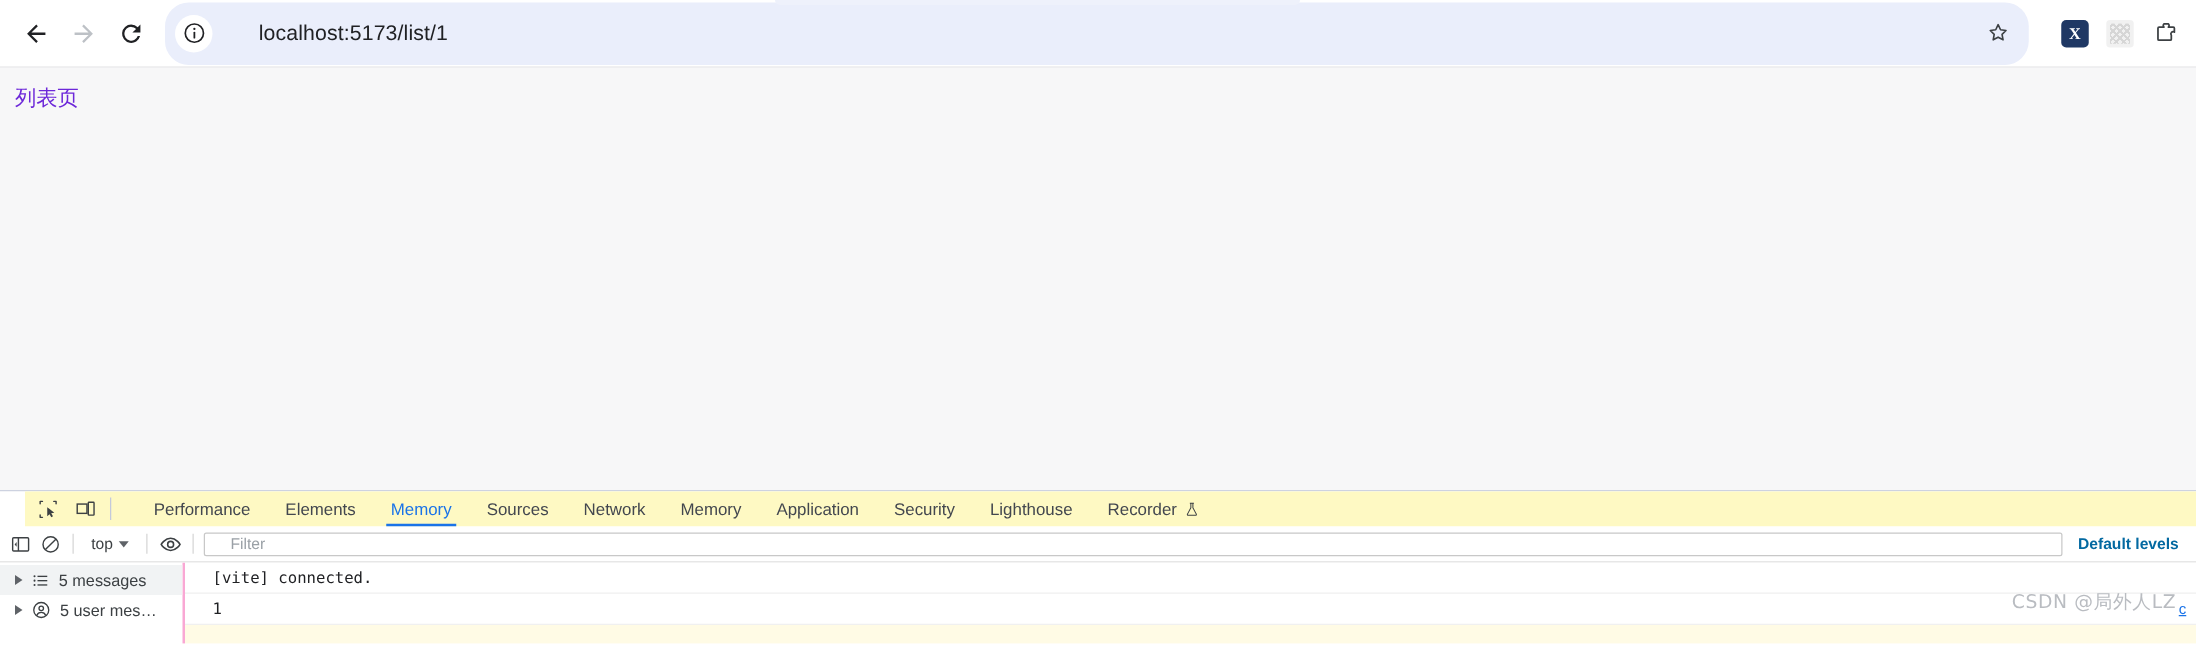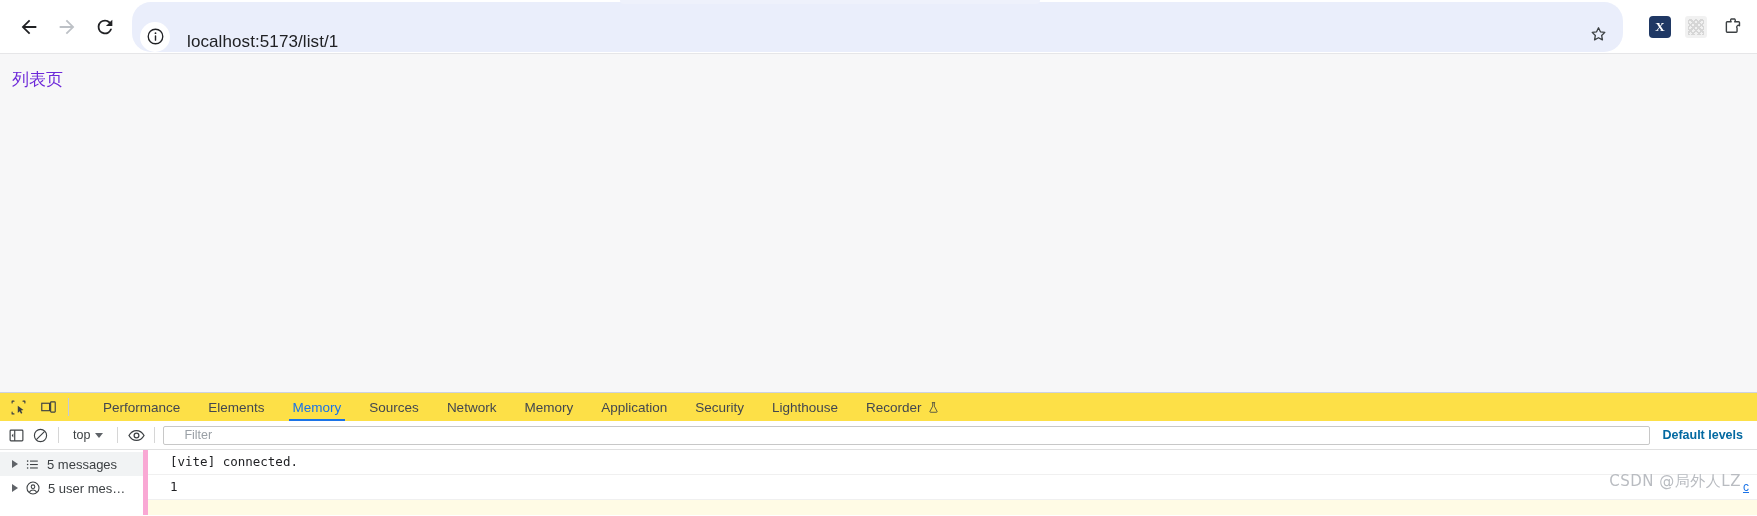--- a/index.html
+++ b/index.html
@@ -52,24 +52,25 @@
   .nav-btn svg { display: block; }
 
   .omnibox {
     flex: 1 1 auto;
     height: 50px;
     margin-left: 8px;
     margin-right: 4px;
     background: #eaeefb;
     border-radius: 19px;
     display: flex;
-    align-items: flex-end;
+    align-items: center;
     padding: 0 6px 0 6px;
     box-sizing: border-box;
     min-width: 0;
+    gap: 20px;
   }
   .site-info {
     width: 30px;
     height: 30px;
     border-radius: 50%;
     background: #ffffff;
     display: flex;
     align-items: center;
     justify-content: center;
     flex: 0 0 auto;
@@ -166,25 +167,26 @@
     border-top: 1px solid #cdd2e0;
     display: flex;
     flex-direction: column;
     box-sizing: border-box;
     overflow: hidden;
   }
 
   
   .dt-tabbar {
     height: 28px;
-    background: #fde047;
+    background: #fef9c3;
     display: flex;
     align-items: stretch;
     flex: 0 0 auto;
     position: relative;
+    margin-left: 20px;
   }
   .dt-tool-icons {
     display: flex;
     align-items: center;
     padding: 0 6px 0 8px;
     gap: 10px;
     flex: 0 0 auto;
   }
   .dt-icon-btn {
     width: 20px;
@@ -291,21 +293,21 @@
   .dt-console-body {
     flex: 1 1 auto;
     display: flex;
     min-height: 0;
     overflow: hidden;
   }
   .console-sidebar {
     width: 148px;
     flex: 0 0 auto;
     background: #ffffff;
-    border-right: 5px solid #f9a8d4;
+    border-right: 2px solid #f9a8d4;
     padding-top: 2px;
     box-sizing: border-box;
     overflow: hidden;
   }
   .cs-row {
     display: flex;
     align-items: center;
     height: 24px;
     gap: 7px;
     padding-left: 12px;

